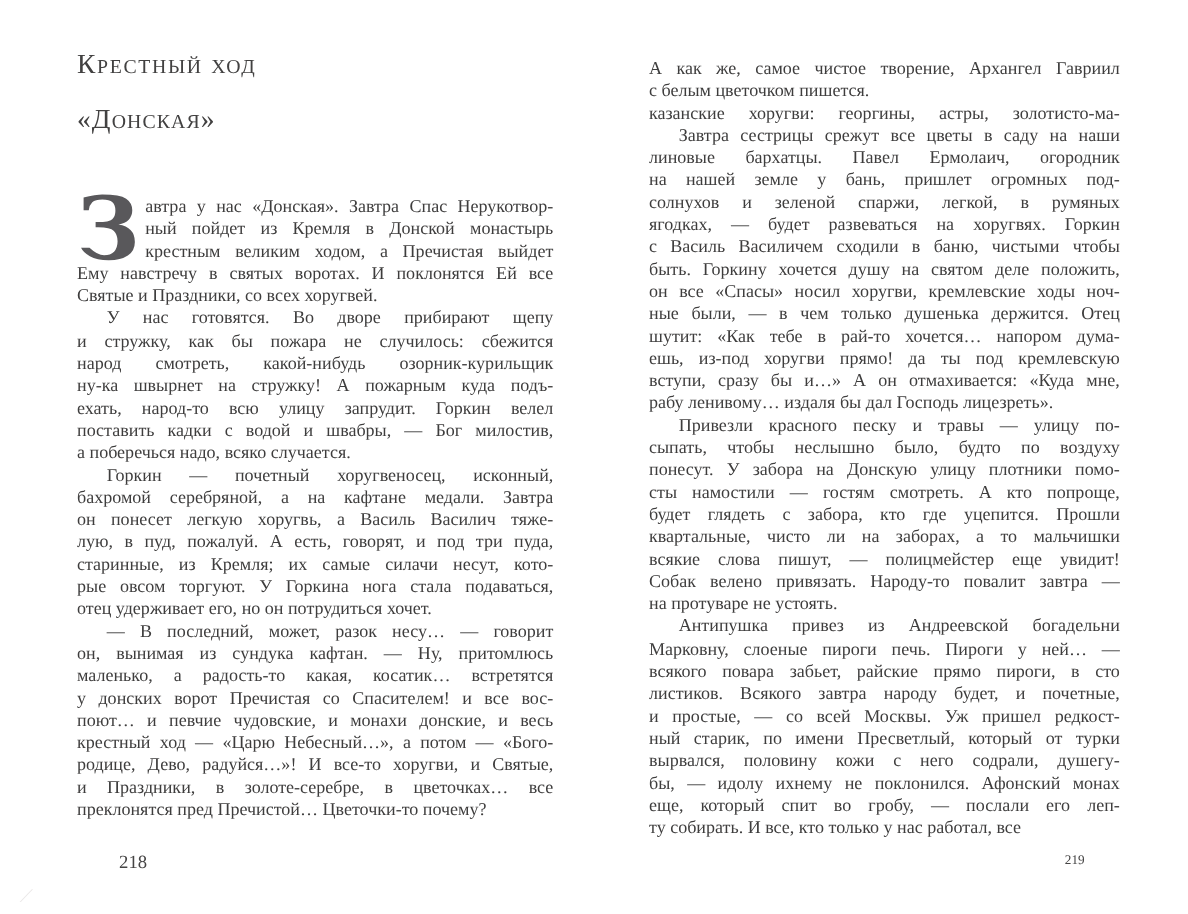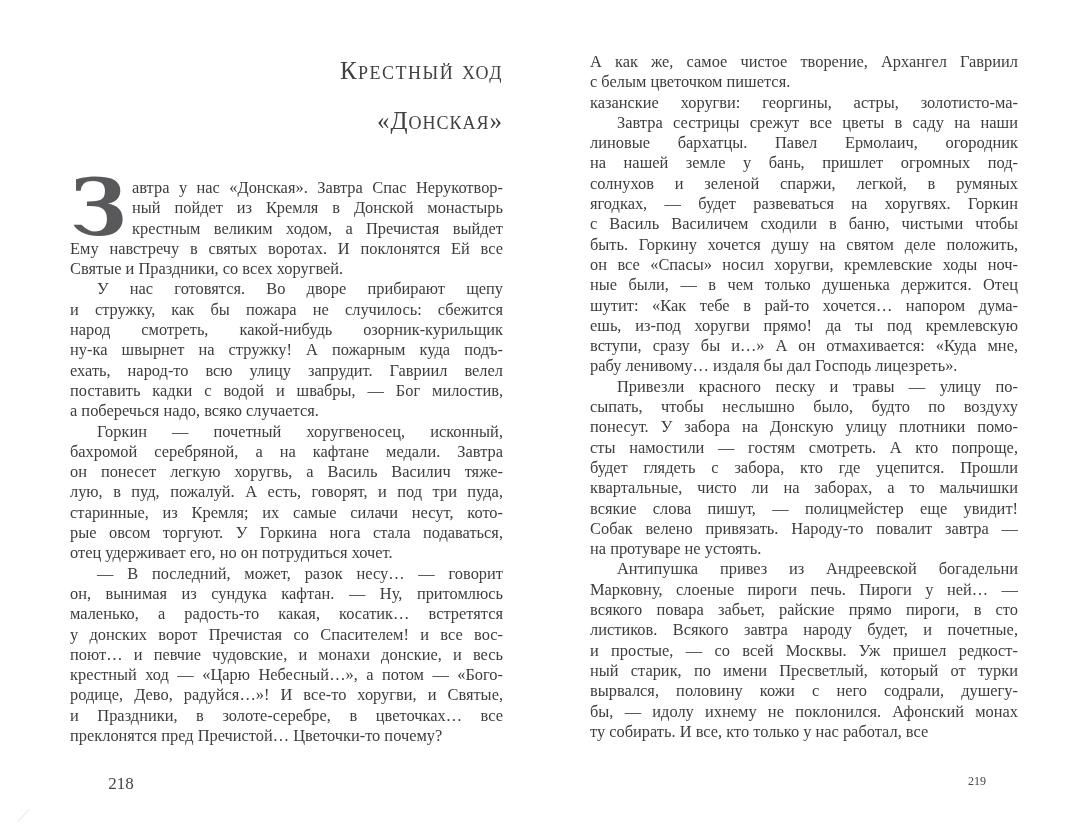--- a/index.html
+++ b/index.html
@@ -7,21 +7,21 @@
     width: 1080px; height: 831px;
     position: relative;
     background: #ffffff;
     font-family: "Liberation Serif", "DejaVu Serif", serif;
     color: #3e3d3d;
     overflow: hidden;
   }
   .page-col { position: absolute; }
 
   
-  #left-heading { left: 70px; top: 56px; width: 433px; text-align: right; }
+  #left-heading { left: 70px; top: 44px; width: 433px; text-align: left; }
   .chapter-title {
     font-variant: small-caps;
     font-size: 25px;
     line-height: 29px;
     letter-spacing: 1.5px;
     color: #424141;
   }
   .section-title {
     font-variant: small-caps;
     font-size: 25px;
@@ -89,21 +89,21 @@
     <div class="dropcap">З</div>
     <div class="bline jline">автра у нас «Донская». Завтра Спас Нерукотвор-</div>
     <div class="bline jline">ный пойдет из Кремля в Донской монастырь</div>
     <div class="bline jline">крестным великим ходом, а Пречистая выйдет</div>
     <div class="bline jline">Ему навстречу в святых воротах. И поклонятся Ей все</div>
     <div class="bline lastline">Святые и Праздники, со всех хоругвей.</div>
     <div class="bline jline indent">У нас готовятся. Во дворе прибирают щепу</div>
     <div class="bline jline">и стружку, как бы пожара не случилось: сбежится</div>
     <div class="bline jline">народ смотреть, какой-нибудь озорник-курильщик</div>
     <div class="bline jline">ну-ка швырнет на стружку! А пожарным куда подъ-</div>
-    <div class="bline jline">ехать, народ-то всю улицу запрудит. Гавриил велел</div>
+    <div class="bline jline">ехать, народ-то всю улицу запрудит. Горкин велел</div>
     <div class="bline jline">поставить кадки с водой и швабры, — Бог милостив,</div>
     <div class="bline lastline">а поберечься надо, всяко случается.</div>
     <div class="bline jline indent">Горкин — почетный хоругвеносец, исконный,</div>
     <div class="bline jline">бахромой серебряной, а на кафтане медали. Завтра</div>
     <div class="bline jline">он понесет легкую хоругвь, а Василь Василич тяже-</div>
     <div class="bline jline">лую, в пуд, пожалуй. А есть, говорят, и под три пуда,</div>
     <div class="bline jline">старинные, из Кремля; их самые силачи несут, кото-</div>
     <div class="bline jline">рые овсом торгуют. У Горкина нога стала подаваться,</div>
     <div class="bline lastline">отец удерживает его, но он потрудиться хочет.</div>
     <div class="bline jline indent">— В последний, может, разок несу… — говорит</div>
@@ -144,20 +144,21 @@
     <div class="bline jline">Собак велено привязать. Народу-то повалит завтра —</div>
     <div class="bline lastline">на протуваре не устоять.</div>
     <div class="bline jline indent">Антипушка привез из Андреевской богадельни</div>
     <div class="bline jline">Марковну, слоеные пироги печь. Пироги у ней… —</div>
     <div class="bline jline">всякого повара забьет, райские прямо пироги, в сто</div>
     <div class="bline jline">листиков. Всякого завтра народу будет, и почетные,</div>
     <div class="bline jline">и простые, — со всей Москвы. Уж пришел редкост-</div>
     <div class="bline jline">ный старик, по имени Пресветлый, который от турки</div>
     <div class="bline jline">вырвался, половину кожи с него содрали, душегу-</div>
     <div class="bline jline">бы, — идолу ихнему не поклонился. Афонский монах</div>
+    <div class="bline jline">еще, который спит во гробу, — послали его леп-</div>
     <div class="bline lastline">ту собирать. И все, кто только у нас работал, все</div>
   </div>
 
 <div class="page-col" id="page-num-left">218</div>
 
 <div class="page-col" id="page-num-right">219</div>
 
 <div class="page-col" id="corner-mark">⁄</div>
 
 </body></html>

